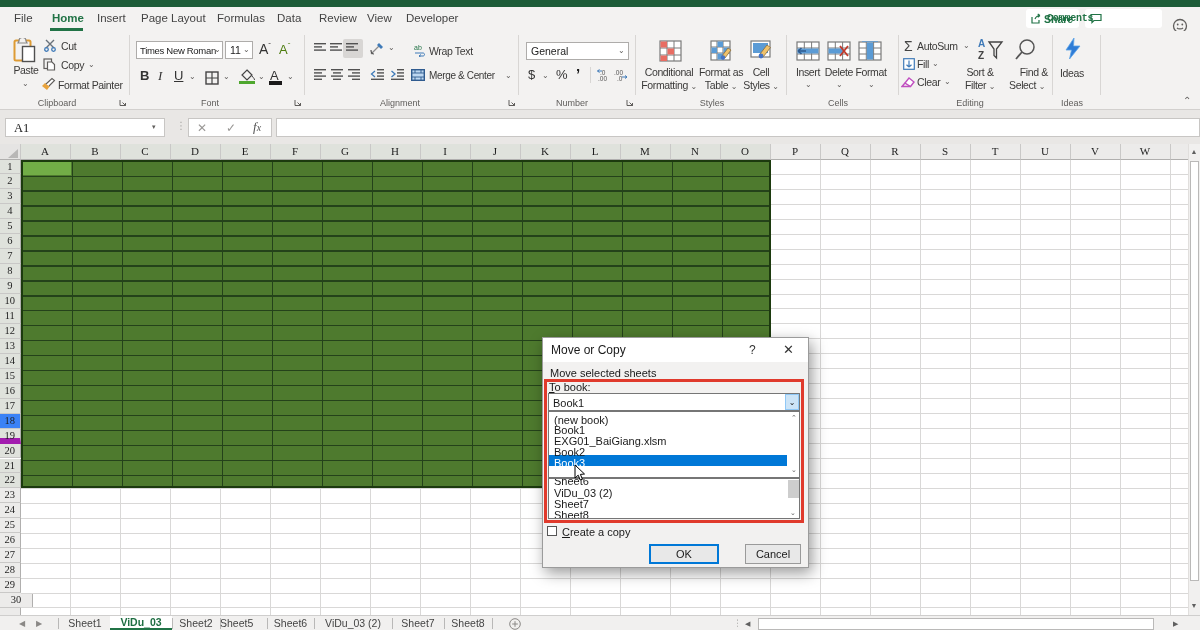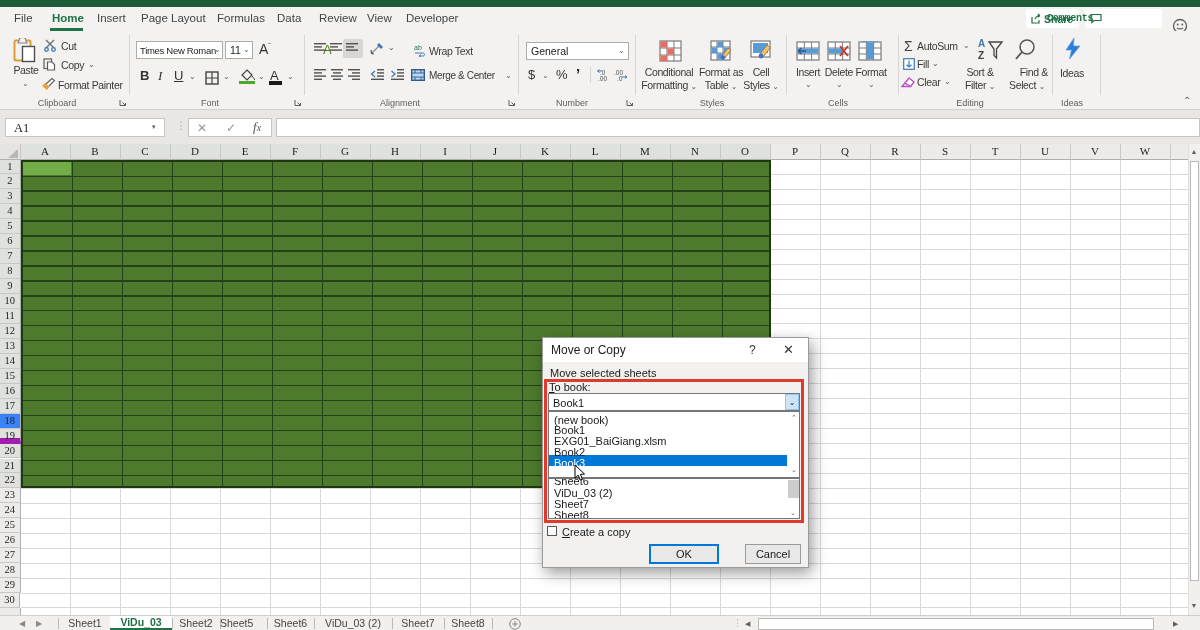--- a/index.html
+++ b/index.html
@@ -97,21 +97,21 @@
       <path d="M5 7 L11 1.5 L13.5 3.5 L8 9" fill="#fff" stroke="#605e5c" stroke-width="1.1"></path>
     </svg>
 <div class="abs txt" style="left:58px;top:48px;">Format Painter</div>
 <div class="abs" style="left:136px;top:10px;width:87px;height:18px;background:#fff;border:1px solid #aeacaa;"></div>
 <div class="abs" style="left:140px;top:13.5px;font-size:9.5px;letter-spacing:-0.3px;color:#222;white-space:nowrap;">Times New Roman</div>
 <div class="abs chev" style="left:214px;top:15px;">⌄</div>
 <div class="abs" style="left:225px;top:10px;width:28px;height:18px;background:#fff;border:1px solid #aeacaa;"></div>
 <div class="abs" style="left:230px;top:13px;font-size:10.5px;color:#222;">11</div>
 <div class="abs chev" style="left:243px;top:15px;">⌄</div>
 <div class="abs" style="left:259px;top:10px;font-size:14px;color:#333;">A<span style="font-size:8px;vertical-align:6px;">ˆ</span></div>
-<div class="abs" style="left:279px;top:10px;font-size:13px;color:#4d7c0f;margin-left:44px;">A<span style="font-size:8px;vertical-align:6px;">ˇ</span></div>
+<div class="abs" style="left:279px;top:10px;font-size:13px;color:#4d7c0f;">A<span style="font-size:8px;vertical-align:6px;">ˇ</span></div>
 <div class="abs" style="left:140px;top:37px;font-size:13px;font-weight:bold;color:#333;">B</div>
 <div class="abs" style="left:158px;top:37px;font-size:13px;font-style:italic;font-family:'Liberation Serif',serif;color:#333;">I</div>
 <div class="abs" style="left:174px;top:37px;font-size:13px;text-decoration:underline;color:#333;">U</div>
 <div class="abs chev" style="left:189px;top:42px;">⌄</div>
 <svg class="abs" style="left:205px;top:40px" width="14" height="14" viewBox="0 0 14 14">
       <rect x="1" y="1" width="12" height="12" fill="none" stroke="#444" stroke-width="1.4"></rect>
       <path d="M7 1 V13 M1 7 H13" stroke="#444" stroke-width="1.2"></path>
     </svg>
 <div class="abs chev" style="left:223px;top:42px;">⌄</div>
 <svg class="abs" style="left:240px;top:38px" width="15" height="12" viewBox="0 0 15 12">
@@ -354,21 +354,21 @@
 <div class="abs" style="left:0;top:299.55px;width:20.5px;height:14.95px;background:#dfe2dc;border-right:1px solid #b0afae;border-bottom:1px solid #c9c8c7;font-family:'Liberation Serif',serif;font-size:10.5px;color:#1e1e1e;text-align:center;line-height:14.95px;">20</div>
 <div class="abs" style="left:0;top:314.50px;width:20.5px;height:14.95px;background:#dfe2dc;border-right:1px solid #b0afae;border-bottom:1px solid #c9c8c7;font-family:'Liberation Serif',serif;font-size:10.5px;color:#1e1e1e;text-align:center;line-height:14.95px;">21</div>
 <div class="abs" style="left:0;top:329.45px;width:20.5px;height:14.95px;background:#dfe2dc;border-right:1px solid #b0afae;border-bottom:1px solid #c9c8c7;font-family:'Liberation Serif',serif;font-size:10.5px;color:#1e1e1e;text-align:center;line-height:14.95px;">22</div>
 <div class="abs" style="left:0;top:344.40px;width:20.5px;height:14.95px;background:#ecebea;border-right:1px solid #b0afae;border-bottom:1px solid #c9c8c7;font-family:'Liberation Serif',serif;font-size:10.5px;color:#1e1e1e;text-align:center;line-height:14.95px;">23</div>
 <div class="abs" style="left:0;top:359.35px;width:20.5px;height:14.95px;background:#ecebea;border-right:1px solid #b0afae;border-bottom:1px solid #c9c8c7;font-family:'Liberation Serif',serif;font-size:10.5px;color:#1e1e1e;text-align:center;line-height:14.95px;">24</div>
 <div class="abs" style="left:0;top:374.30px;width:20.5px;height:14.95px;background:#ecebea;border-right:1px solid #b0afae;border-bottom:1px solid #c9c8c7;font-family:'Liberation Serif',serif;font-size:10.5px;color:#1e1e1e;text-align:center;line-height:14.95px;">25</div>
 <div class="abs" style="left:0;top:389.25px;width:20.5px;height:14.95px;background:#ecebea;border-right:1px solid #b0afae;border-bottom:1px solid #c9c8c7;font-family:'Liberation Serif',serif;font-size:10.5px;color:#1e1e1e;text-align:center;line-height:14.95px;">26</div>
 <div class="abs" style="left:0;top:404.20px;width:20.5px;height:14.95px;background:#ecebea;border-right:1px solid #b0afae;border-bottom:1px solid #c9c8c7;font-family:'Liberation Serif',serif;font-size:10.5px;color:#1e1e1e;text-align:center;line-height:14.95px;">27</div>
 <div class="abs" style="left:0;top:419.15px;width:20.5px;height:14.95px;background:#ecebea;border-right:1px solid #b0afae;border-bottom:1px solid #c9c8c7;font-family:'Liberation Serif',serif;font-size:10.5px;color:#1e1e1e;text-align:center;line-height:14.95px;">28</div>
 <div class="abs" style="left:0;top:434.10px;width:20.5px;height:14.95px;background:#ecebea;border-right:1px solid #b0afae;border-bottom:1px solid #c9c8c7;font-family:'Liberation Serif',serif;font-size:10.5px;color:#1e1e1e;text-align:center;line-height:14.95px;">29</div>
-<div class="abs" style="left:0;top:449.05px;width:20px;height:14.95px;background:#ecebea;border-right:1px solid #b0afae;border-bottom:1px solid #c9c8c7;font-family:'Liberation Serif',serif;font-size:10.5px;color:#1e1e1e;text-align:center;line-height:14.95px;">30</div>
+<div class="abs" style="left:0;top:449.05px;width:33px;height:14.95px;background:#ecebea;border-right:1px solid #b0afae;border-bottom:1px solid #c9c8c7;font-family:'Liberation Serif',serif;font-size:10.5px;color:#1e1e1e;text-align:center;line-height:14.95px;">30</div>
 <div class="abs" style="left:0;top:464.00px;width:20.5px;height:14.95px;background:#ecebea;border-right:1px solid #b0afae;border-bottom:1px solid #c9c8c7;font-family:'Liberation Serif',serif;font-size:10.5px;color:#1e1e1e;text-align:center;line-height:14.95px;"></div>
 <div class="abs" style="left:20.5px;top:15.5px;width:1167.5px;height:470.5px;
 background-image:repeating-linear-gradient(to right,transparent 0px,transparent 49.0px,#d9d8d7 49.0px,#d9d8d7 50.0px),
 repeating-linear-gradient(to bottom,transparent 0px,transparent 13.95px,#d9d8d7 13.95px,#d9d8d7 14.95px);"></div>
 <div class="abs" style="left:20.5px;top:15.5px;width:750.0px;height:328.90px;background-color:#4e7a2e;
 background-image:repeating-linear-gradient(to right,transparent 0px,transparent 48.6px,#24421a 48.6px,#24421a 50.0px),
 repeating-linear-gradient(to bottom,transparent 0px,transparent 13.55px,#24421a 13.55px,#24421a 14.95px);
 border:2px solid #1c3a0e;"></div>
 <div class="abs" style="left:22.5px;top:17.5px;width:48.6px;height:13.55px;background:#72ad47;"></div>
 <div class="abs" style="left:767.0px;top:340.90px;width:6px;height:6px;background:#1c3a0e;border:1px solid #fff;"></div>

